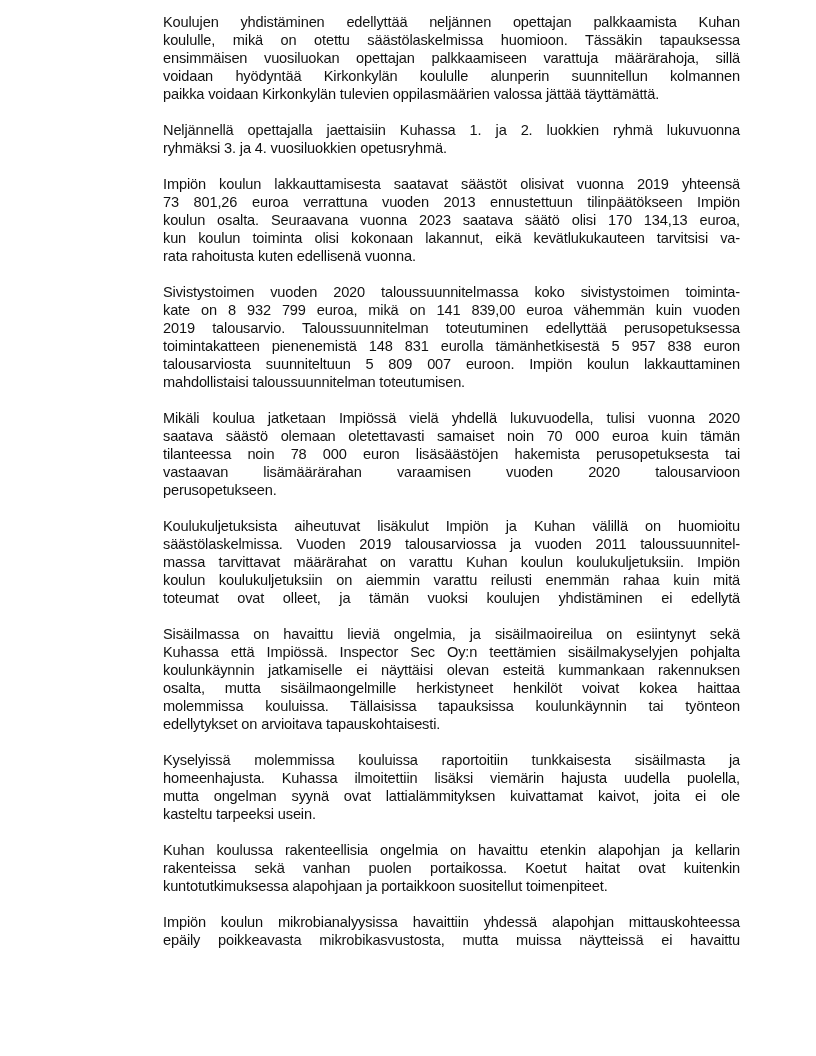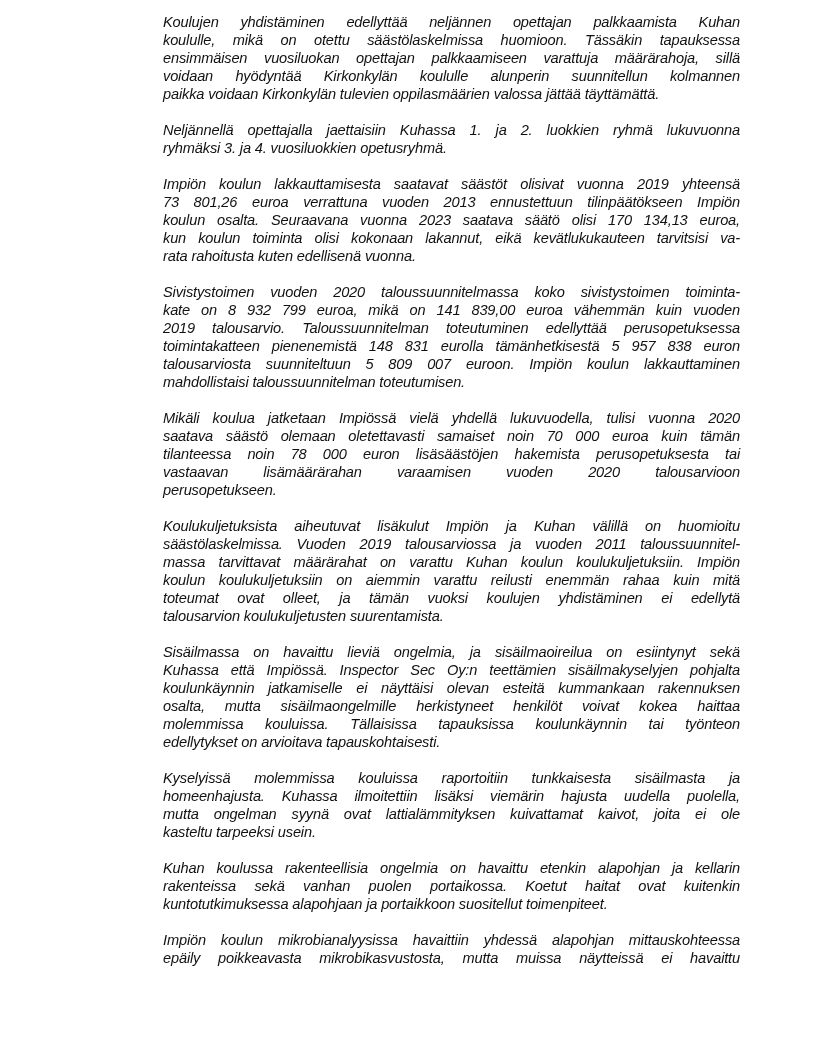--- a/index.html
+++ b/index.html
@@ -7,21 +7,21 @@
   .page { position: absolute; left: 163px; top: 13px; width: 577px; }
   .para {
     font-family: "Liberation Sans", sans-serif;
     font-size: 14.6px;
     line-height: 18px;
     color: #111111;
     text-align: justify;
     margin: 0 0 18px 0;
     letter-spacing: -0.15px;
   }
-  .para .line { display: block; text-align: justify; text-align-last: justify; white-space: nowrap; font-style: italic; }
+  .para .line { display: block; text-align: justify; text-align-last: justify; white-space: nowrap; }
   .para .line.last { text-align-last: left; }
 </style>
 </head>
 <body>
 
 <div class="page">
 
   <p class="para">
     <span class="line">Koulujen yhdistäminen edellyttää neljännen opettajan palkkaamista Kuhan</span>
     <span class="line">koululle, mikä on otettu säästölaskelmissa huomioon. Tässäkin tapauksessa</span>
@@ -59,21 +59,20 @@
     <span class="line">vastaavan lisämäärärahan varaamisen vuoden 2020 talousarvioon</span>
     <span class="line last">perusopetukseen.</span>
   </p>
 
   <p class="para">
     <span class="line">Koulukuljetuksista aiheutuvat lisäkulut Impiön ja Kuhan välillä on huomioitu</span>
     <span class="line">säästölaskelmissa. Vuoden 2019 talousarviossa ja vuoden 2011 taloussuunnitel-</span>
     <span class="line">massa tarvittavat määrärahat on varattu Kuhan koulun koulukuljetuksiin. Impiön</span>
     <span class="line">koulun koulukuljetuksiin on aiemmin varattu reilusti enemmän rahaa kuin mitä</span>
     <span class="line">toteumat ovat olleet, ja tämän vuoksi koulujen yhdistäminen ei edellytä</span>
-    <span class="line last">talousarvion koulukuljetusten suurentamista.</span>
   </p>
 
   <p class="para">
     <span class="line">Sisäilmassa on havaittu lieviä ongelmia, ja sisäilmaoireilua on esiintynyt sekä</span>
     <span class="line">Kuhassa että Impiössä. Inspector Sec Oy:n teettämien sisäilmakyselyjen pohjalta</span>
     <span class="line">koulunkäynnin jatkamiselle ei näyttäisi olevan esteitä kummankaan rakennuksen</span>
     <span class="line">osalta, mutta sisäilmaongelmille herkistyneet henkilöt voivat kokea haittaa</span>
     <span class="line">molemmissa kouluissa. Tällaisissa tapauksissa koulunkäynnin tai työnteon</span>
     <span class="line last">edellytykset on arvioitava tapauskohtaisesti.</span>
   </p>

